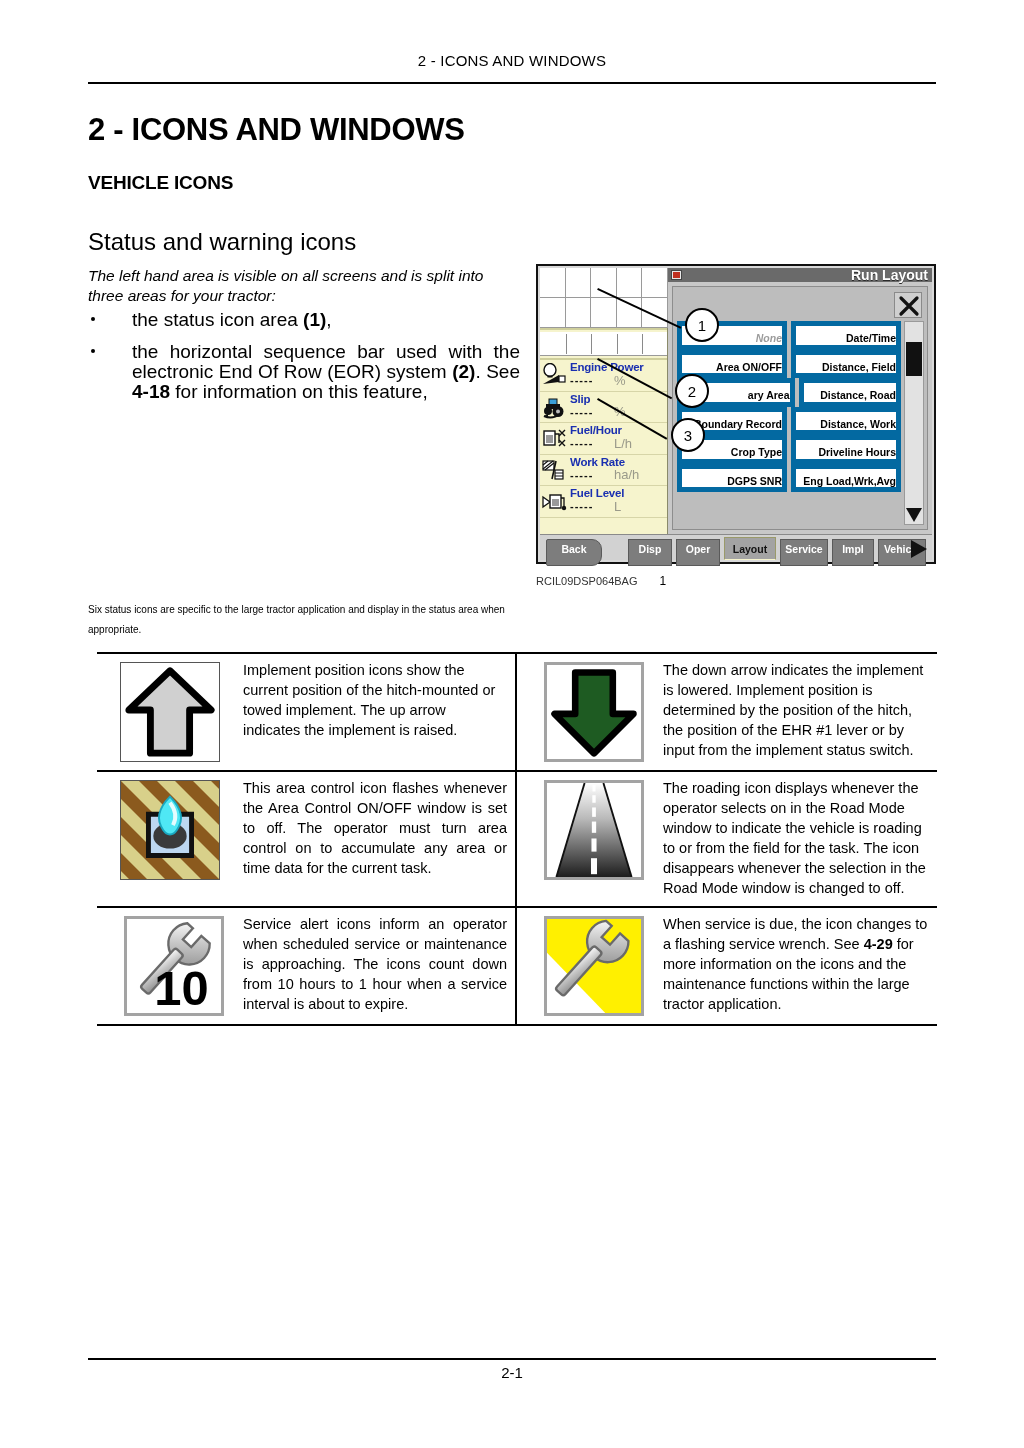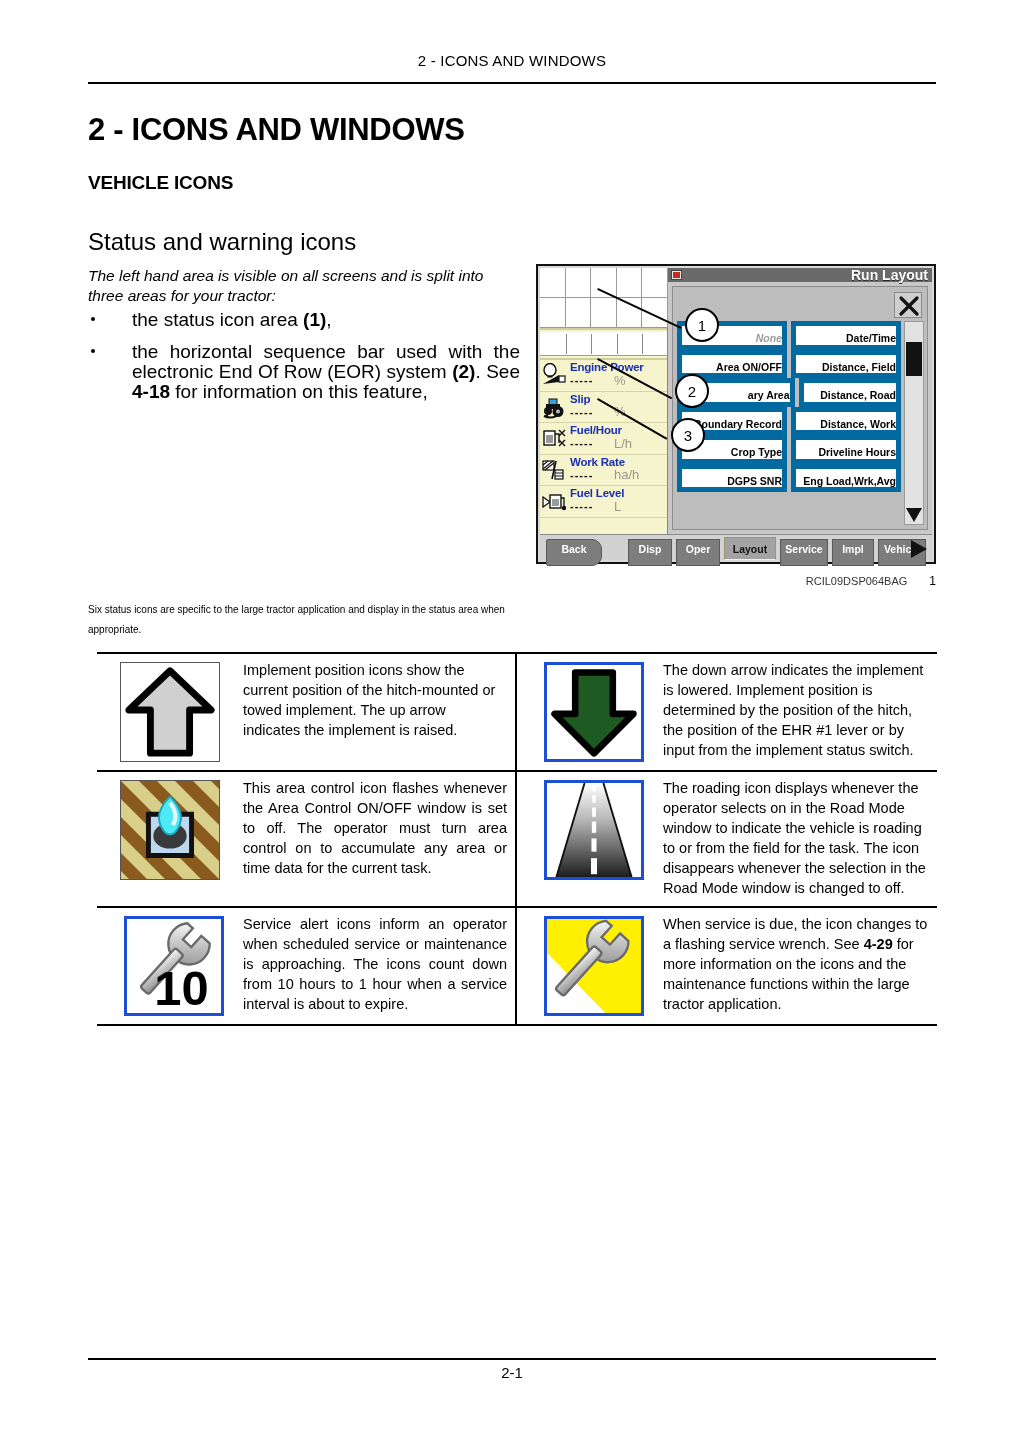--- a/index.html
+++ b/index.html
@@ -53,21 +53,21 @@
 
   .sixline {
     position:absolute; left:88px; top:600px; width:440px;
     font-size:10px; line-height:20px;
   }
 
   
   .figure { position:absolute; left:536px; top:264px; width:400px; height:305px; }
   .fig-caption {
     position:absolute; left:536px; top:574px; width:400px;
-    font-size:11px; text-align:right; color:#333;
+    font-size:11px; text-align:left; color:#333;
   }
   .fig-caption .num { display:inline-block; margin-left:22px; font-size:12px; color:#000; }
 
   
   .disp {
     position:absolute; left:0; top:0; width:400px; height:300px;
     background:#d9d9d9; border:2px solid #111;
   }
   .disp-inner { position:absolute; inset:2px; background:#cfcfcf; }
 
@@ -163,21 +163,21 @@
   .icontable { position:absolute; left:97px; top:652px; width:840px; }
   .trow { display:flex; border-top:2px solid #000; }
   .trow.last { border-bottom:2px solid #000; }
   .tcellgroup { width:420px; display:flex; padding:6px 0 8px 0; }
   .tcellgroup.left { border-right:2px solid #000; }
   .iconbox { width:146px; flex:0 0 146px; display:flex; align-items:flex-start; justify-content:center; padding-top:2px;}
   .tdesc { flex:1; font-size:14.5px; line-height:20px; padding-right:8px; text-align:justify; }
   .tdesc.nojust { text-align:left; }
 
   .sq { width:100px; height:100px; border:1px solid #555; position:relative; background:#fff; }
-  .sq.thick { border:3px solid #1d4ed8;margin-left:8px; }
+  .sq.thick { border:3px solid #a3a3a3;margin-left:8px; }
 
   
   .rule-bot { position:absolute; left:88px; top:1358px; width:848px; height:2px; background:#000; }
   .pagenum { position:absolute; left:88px; top:1364px; width:848px; text-align:center; font-size:15px; }
 </style>
 </head>
 <body>
 
 <div class="page">
 

